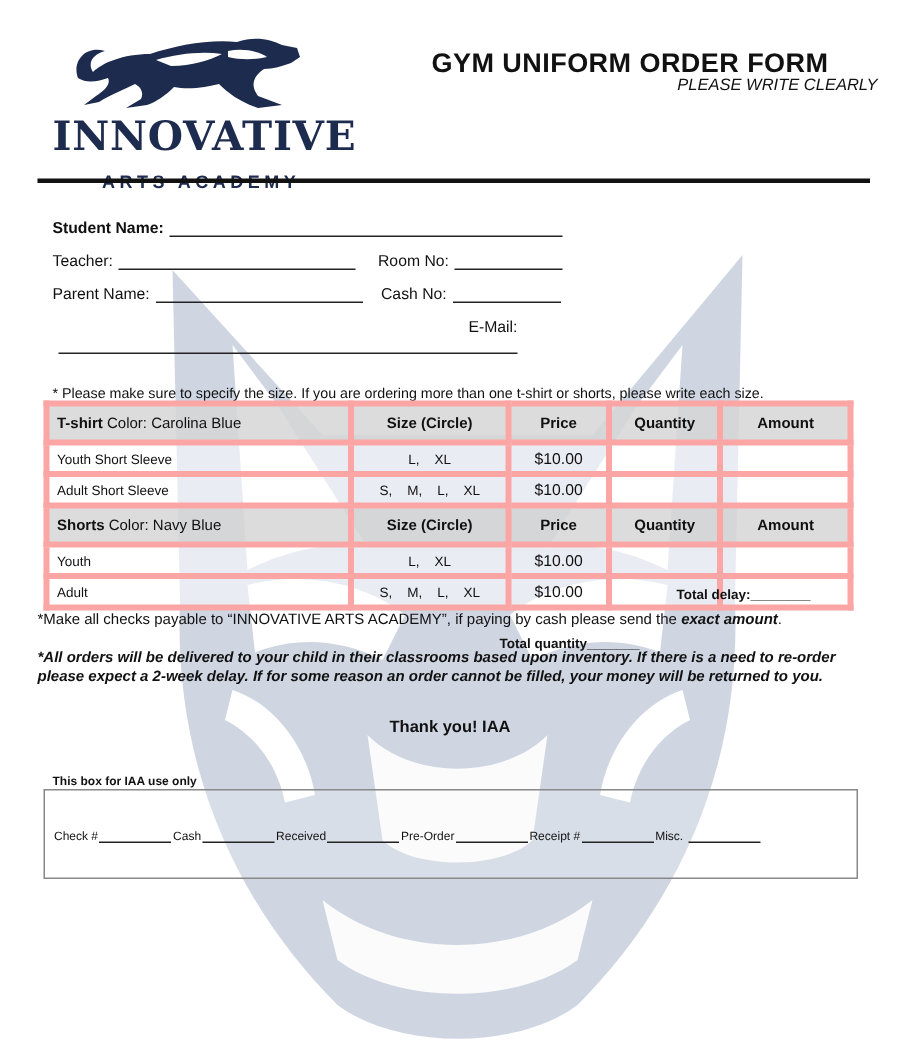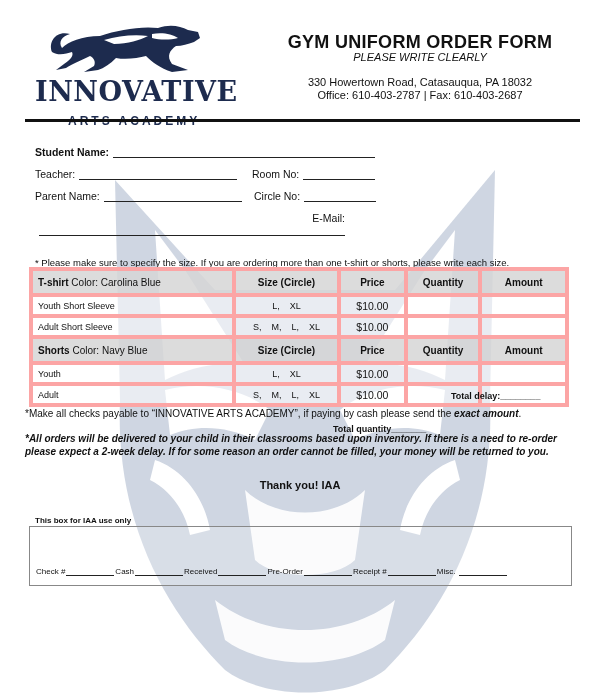--- a/index.html
+++ b/index.html
@@ -8,21 +8,21 @@
   .watermark { position: absolute; left: 95px; top: 140px; width: 420px; height: 560px; z-index: 0; }
   .content { position: absolute; inset: 0; z-index: 1; }
 
   
   .logo { position: absolute; left: 30px; top: 18px; width: 200px; height: 100px; }
   .logo-cat { position: absolute; left: 18px; top: 4px; width: 160px; height: 52px; }
   .logo-name { position: absolute; left: 5px; top: 58px; font-family: "DejaVu Serif", serif; font-weight: bold; font-size: 27px; letter-spacing: 0.5px; color: #1d2b4e; }
   .logo-sub { position: absolute; left: 38px; top: 96px; font-size: 12px; letter-spacing: 3px; color: #1d2b4e; font-weight: bold; }
 
   .title { position: absolute; left: 255px; top: 32px; width: 330px; text-align: center; font-weight: bold; font-size: 18px; letter-spacing: 0.3px; }
-  .subtitle { position: absolute; left: 255px; top: 51px; width: 330px; text-align: center; font-style: italic; font-size: 11px; }
+  .subtitle { position: absolute; left: 255px; top: 51px; width: 330px; text-align: right; font-style: italic; font-size: 11px; }
   .addr { position: absolute; left: 255px; top: 76px; width: 330px; text-align: center; font-size: 11px; line-height: 13px; }
   .rule { position: absolute; left: 25px; top: 119px; width: 555px; height: 3px; background: #111; }
 
   
   .field { position: absolute; font-size: 10.5px; display: flex; align-items: flex-end; }
   .field .lbl { white-space: nowrap; }
   .field .line { border-bottom: 1.2px solid #222; height: 11px; margin-left: 4px; }
   .bold { font-weight: bold; }
 
   .note { position: absolute; left: 35px; top: 257px; font-size: 9.5px; }
@@ -37,21 +37,21 @@
   .sizes span { display: inline-block; margin: 0 5px; }
 
   .totals { position: absolute; top: 391px; font-size: 9px; font-weight: bold; }
   .pay { position: absolute; left: 25px; top: 408px; font-size: 10px; width: 560px; }
   .pay .ex { font-weight: bold; font-style: italic; }
   .deliv { position: absolute; left: 25px; top: 432px; width: 560px; font-size: 10px; font-style: italic; line-height: 13px; font-weight: bold; }
   .thanks { position: absolute; left: 0; width: 600px; top: 479px; text-align: center; font-weight: bold; font-size: 11px; }
 
   .box-lbl { position: absolute; left: 35px; top: 516px; font-size: 8px; font-weight: bold; }
   .box { position: absolute; left: 29px; top: 526px; width: 541px; height: 58px; border: 1px solid #888; background: rgba(255,255,255,0.2); }
-  .box-row { position: absolute; left: 6px; top: 40px; font-size: 8px; display: flex; align-items: flex-start; white-space: nowrap; }
+  .box-row { position: absolute; left: 6px; top: 26px; font-size: 8px; display: flex; align-items: flex-start; white-space: nowrap; }
   .box-row .ln { display: inline-block; border-bottom: 1px solid #222; width: 48px; height: 8px; margin: 0 1px; }
 </style>
 </head>
 <body>
 
 <svg class="watermark" viewBox="0 0 420 560">
   <g fill="#c7cfdd" opacity="0.85">
     <path d="M20 40 L120 150 L210 150 L300 150 L400 30 L395 260 C400 380 350 470 290 530 C250 560 170 560 130 530 C70 470 20 380 25 260 Z
              M90 130 L60 90 L70 240 C90 230 120 220 150 225 Z
              M330 130 L360 90 L350 240 C330 230 300 220 270 225 Z" fill-rule="evenodd"></path>
@@ -73,44 +73,40 @@
       <path d="M4 30 C0 20 8 8 22 12 C14 14 10 20 14 26 C20 20 34 14 52 14 C70 8 92 4 110 6 C122 2 132 4 140 8 L150 10 L152 16 L146 20 C140 22 134 24 128 24 C122 28 118 34 124 42 L140 48 L124 50 C112 46 104 40 98 34 C90 36 78 38 68 36 C62 42 56 46 50 48 L36 50 L46 44 C48 40 46 36 42 34 C34 38 24 42 18 46 L8 48 L16 42 C22 38 26 34 24 30 C18 32 10 34 4 30 Z" fill="#1d2b4e"></path>
       <path d="M56 18 C70 14 86 12 100 14 C92 18 80 22 66 22 Z" fill="#ffffff"></path>
       <path d="M104 12 C114 10 124 12 130 16 C122 18 112 18 104 16 Z" fill="#ffffff"></path>
     </svg>
     <div class="logo-name">INNOVATIVE</div>
     <div class="logo-sub">ARTS ACADEMY</div>
   </div>
 
   <div class="title">GYM UNIFORM ORDER FORM</div>
   <div class="subtitle">PLEASE WRITE CLEARLY</div>
-  <div class="addr">
-    <div>330 Howertown Road, Catasauqua, PA 18032</div>
-    <div>Office: 610-403-2787 | Fax: 610-403-2687</div>
-  </div>
   <div class="rule"></div>
 
   <div class="field" style="left:35px; top:168px;">
     <span class="lbl">Teacher:</span>
     <span class="line" style="width:158px;"></span>
   </div>
   <div class="field" style="left:35px; top:146px;">
     <span class="lbl bold">Student Name:</span>
     <span class="line" style="width:262px;"></span>
   </div>
   <div class="field" style="left:252px; top:168px;">
     <span class="lbl">Room No:</span>
     <span class="line" style="width:72px;"></span>
   </div>
   <div class="field" style="left:35px; top:190px;">
     <span class="lbl">Parent Name:</span>
     <span class="line" style="width:138px;"></span>
   </div>
   <div class="field" style="left:254px; top:190px;">
-    <span class="lbl">Circle No:</span>
+    <span class="lbl">Cash No:</span>
     <span class="line" style="width:72px;"></span>
   </div>
   <div class="field" style="left:35px; top:212px;flex-direction:column;">
     <span class="lbl">E-Mail:</span>
     <span class="line" style="width:306px;"></span>
   </div>
 
   <div class="note">* Please make sure to specify the size. If you are ordering more than one t-shirt or shorts, please write each size.</div>
 
   <table class="order">

